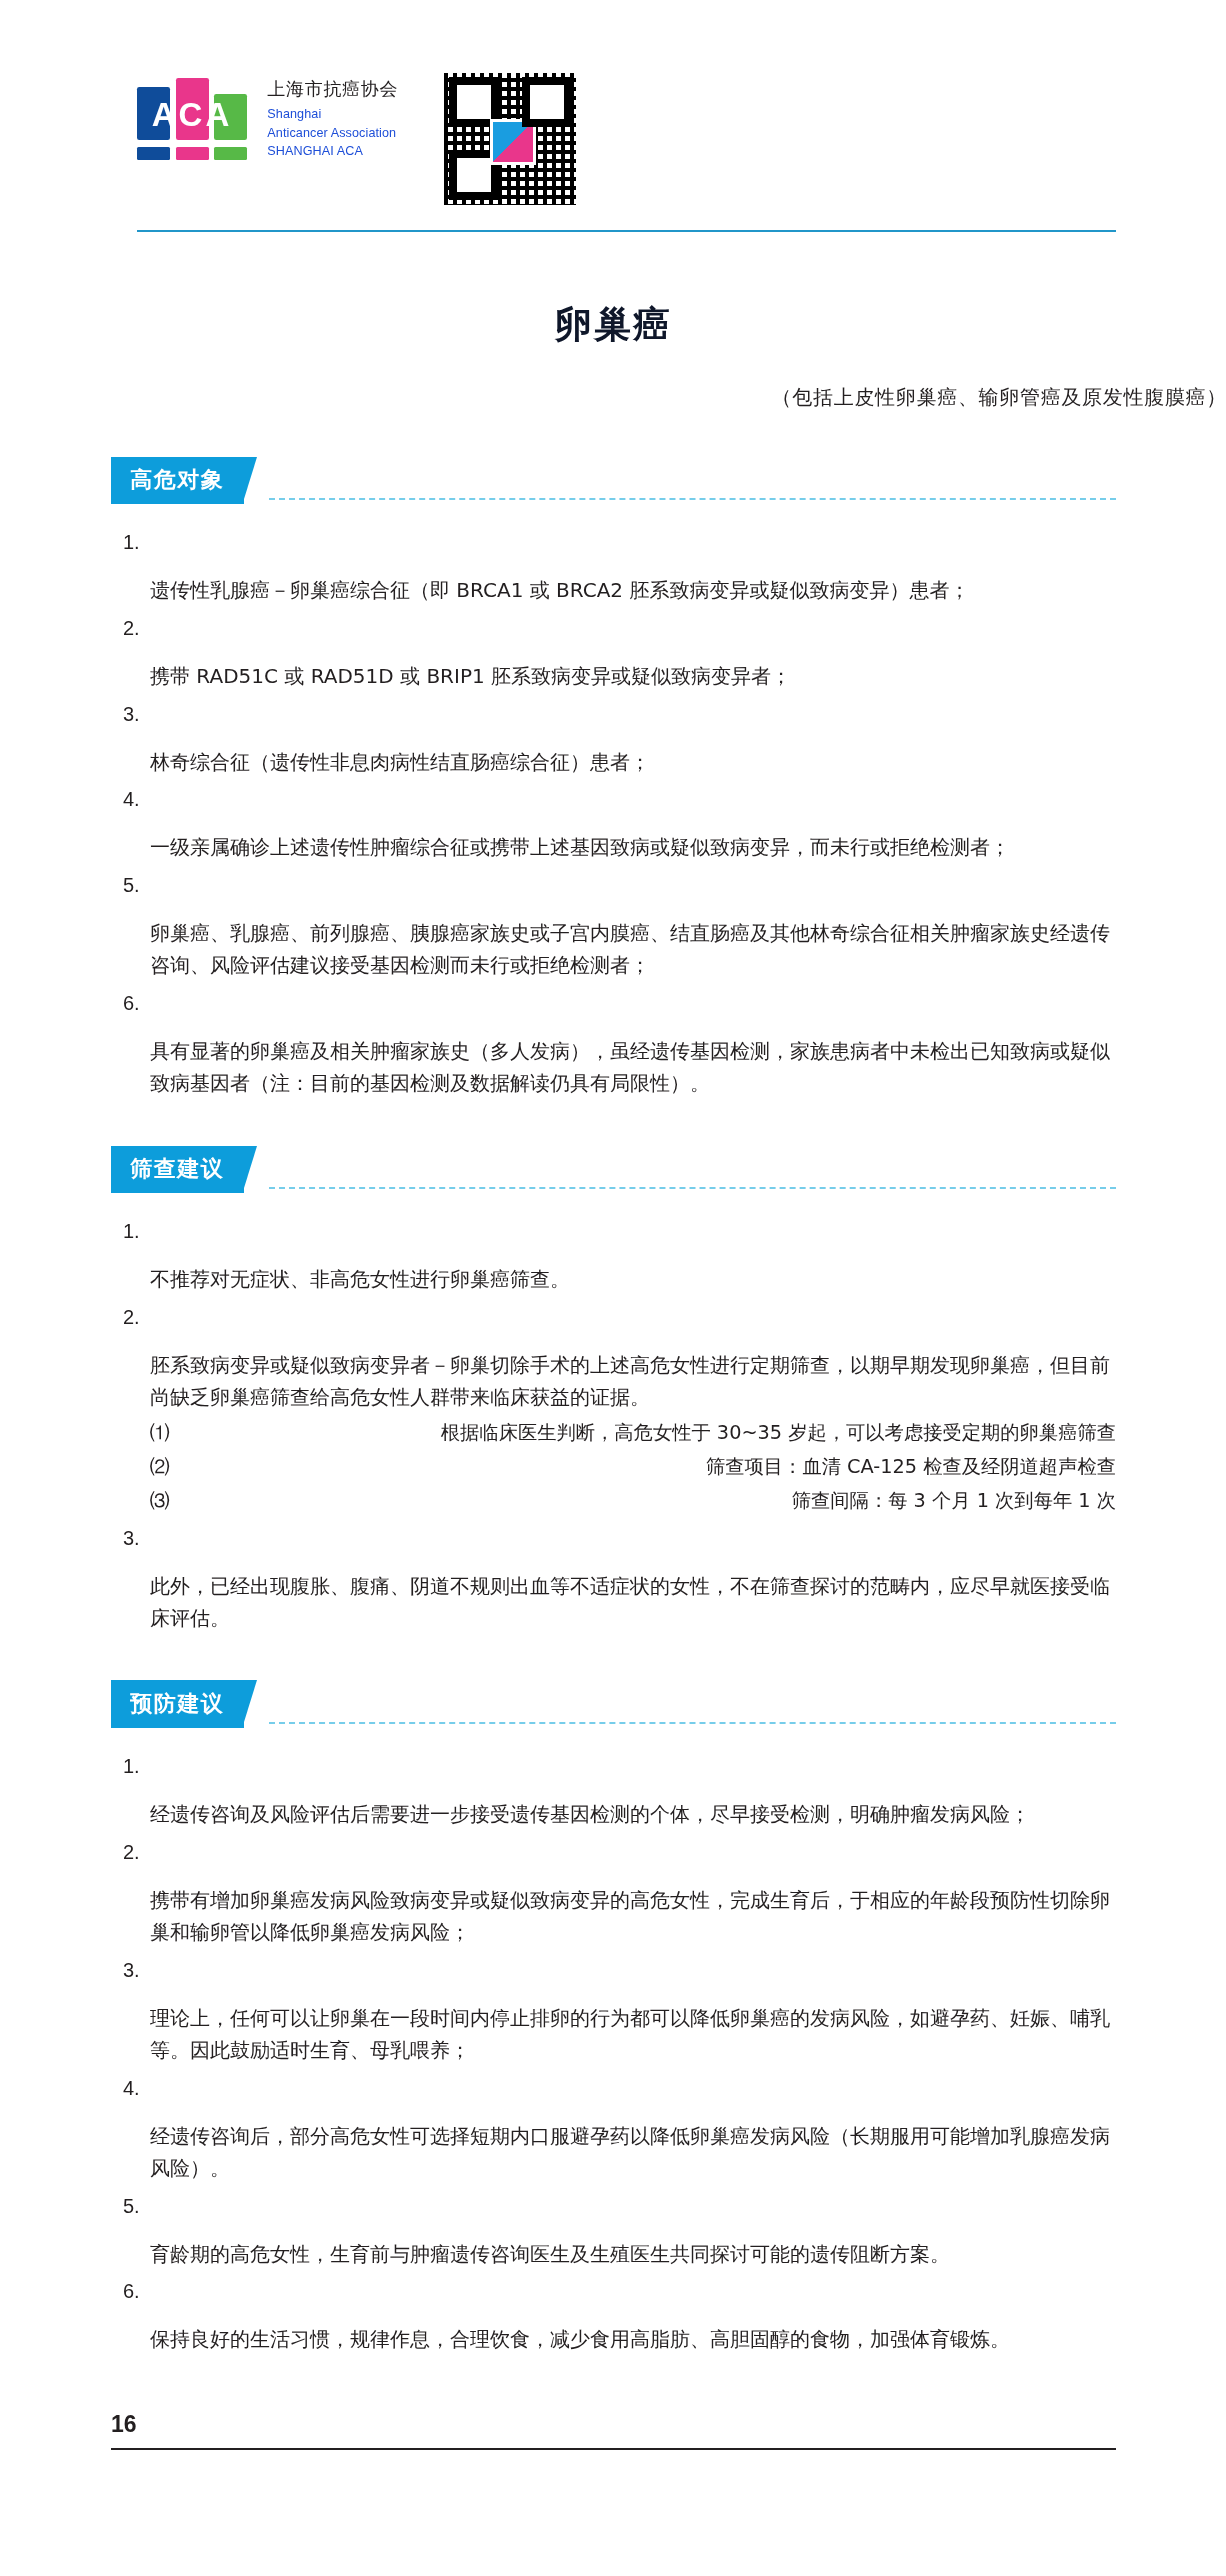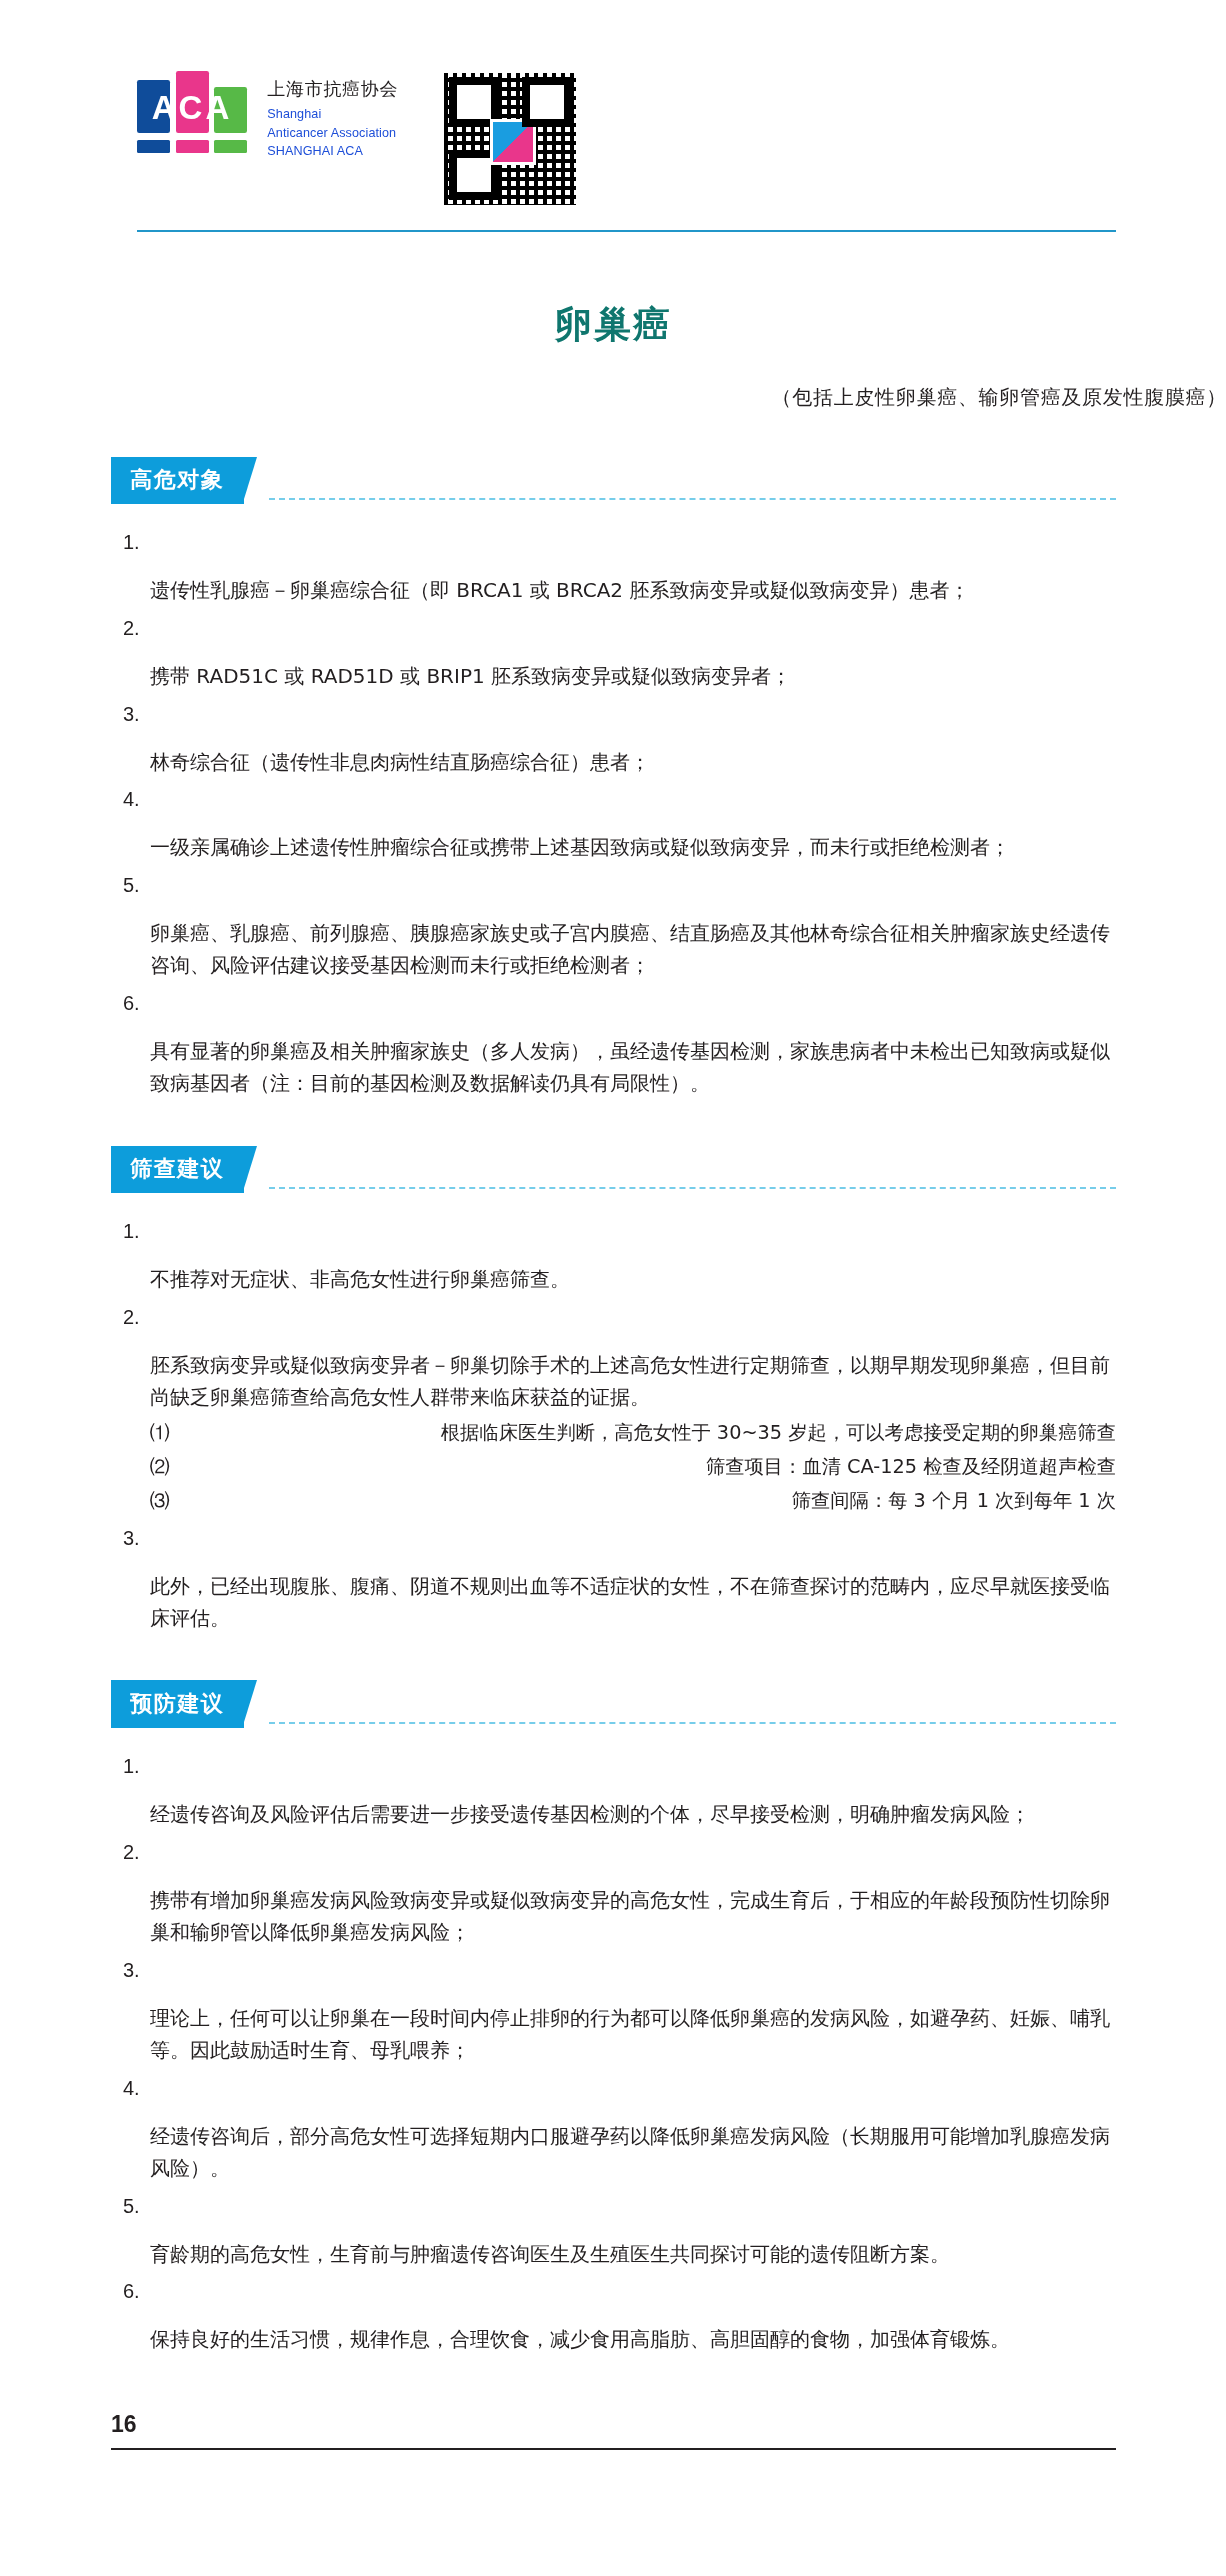--- a/index.html
+++ b/index.html
@@ -23,21 +23,21 @@
   }
 
   
   .header {
     padding: 71px 111px 0 137px;
     display: flex;
     align-items: flex-start;
   }
   .logo-block {
     display: flex;
-    align-items: flex-start;
+    align-items: flex-end;
   }
   .aca-mark {
     width: 111px;
     height: 82px;
     position: relative;
     flex: 0 0 auto;
   }
   .aca-mark .bar {
     position: absolute;
     bottom: 0;
@@ -132,21 +132,21 @@
 
   .hr-main {
     margin: 25px 111px 0 137px;
     height: 2.2px;
     background: #2196c9;
   }
 
   
   .doc-title {
     text-align: center;
-    color: #0f766e;
+    color: #0f172a;
     font-size: 37px;
     font-weight: bold;
     letter-spacing: 2.2px;
     margin-top: 68px;
     font-family: "DejaVu Sans", "Liberation Sans", sans-serif;
   }
   .doc-subtitle {
     text-align: right;
     color: #231f20;
     font-size: 20px;

